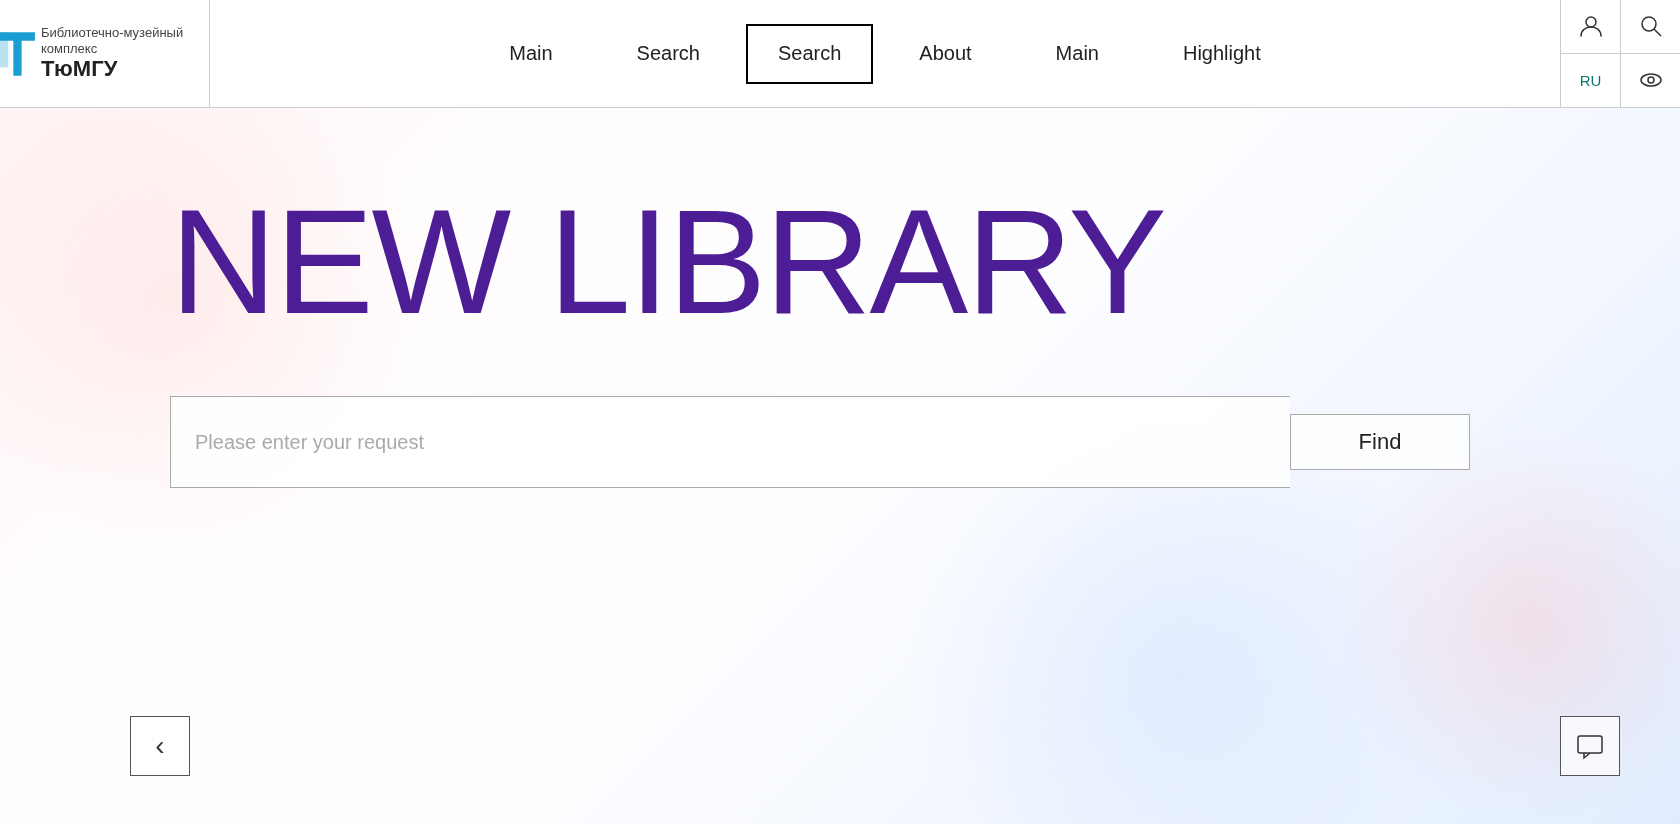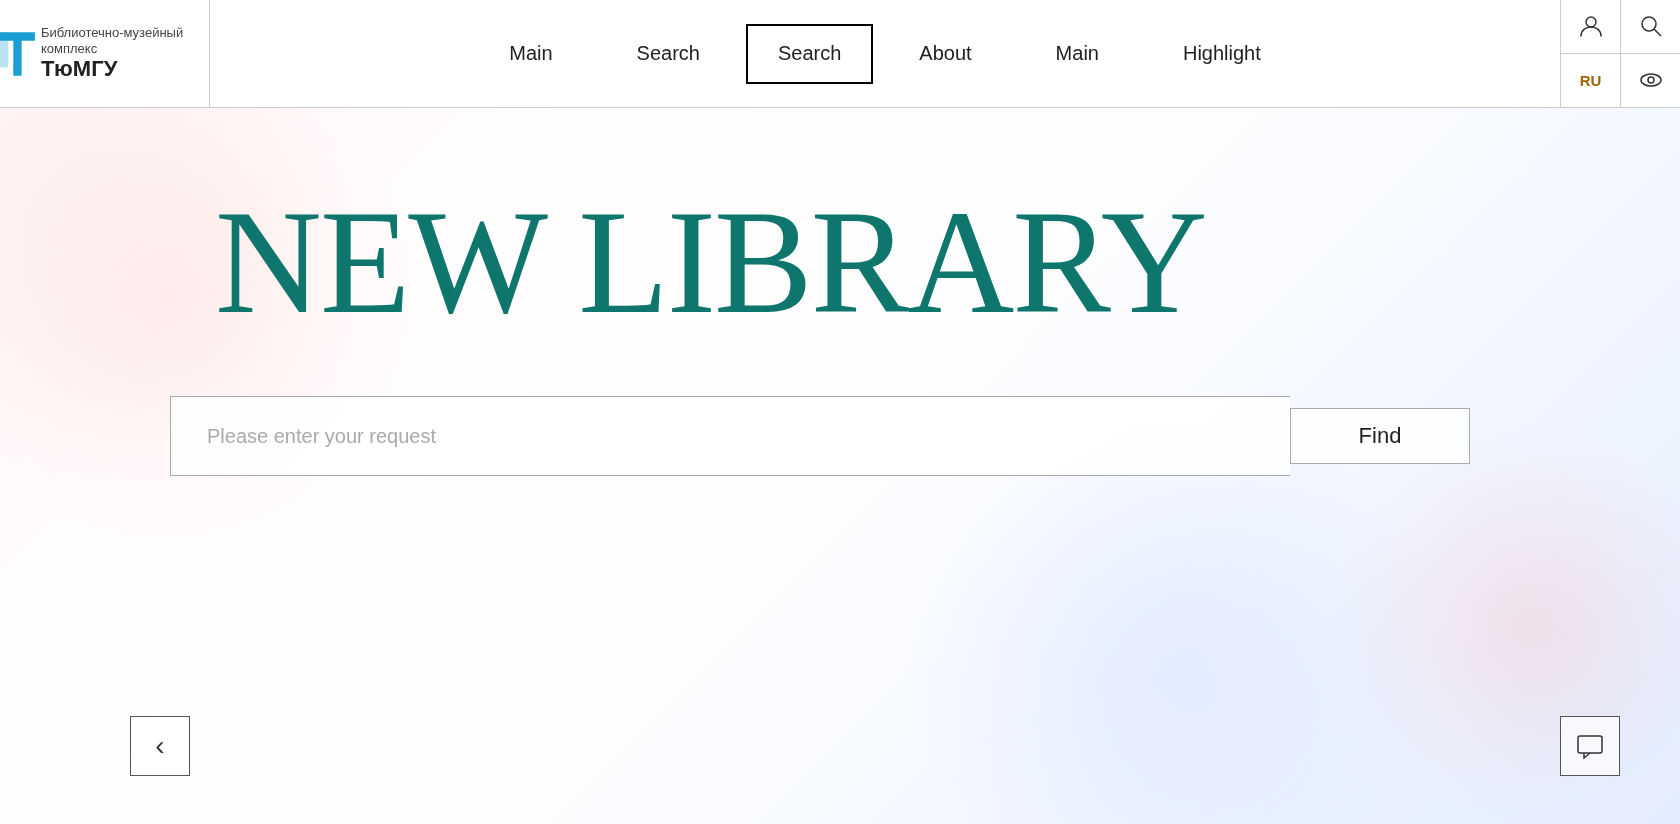--- a/index.html
+++ b/index.html
@@ -181,40 +181,39 @@
     .hero-content {
       position: relative;
       z-index: 2;
       padding: 80px 170px 0 170px;
     }
 
     .hero-title {
       font-size: 148px;
       font-weight: 300;
       letter-spacing: -2px;
-      color: #0f766e;
+      color: #4c1d95;
       line-height: 1;
       margin-bottom: 60px;
-      font-family: Liberation Serif, serif;
-      margin-left: 45px;
+      font-family: Liberation Sans, sans-serif;
     }
 
     .search-bar {
       display: flex;
       align-items: center;
       gap: 0;
       max-width: 1300px;
     }
 
     .search-input {
       flex: 1;
-      height: 80px;
+      height: 92px;
       border: 1.5px solid #aaa;
       border-right: none;
-      padding: 0 36px;
+      padding: 0 24px;
       font-size: 20px;
       color: #999;
       background: rgba(255,255,255,0.85);
       outline: none;
     }
 
     .search-input::placeholder {
       color: #aaa;
     }
 
@@ -310,21 +309,21 @@
       <button class="action-btn">
         <svg viewBox="0 0 26 26" fill="none" stroke="#333" stroke-width="1.5">
           <circle cx="11" cy="11" r="7"></circle>
           <line x1="16" y1="16" x2="23" y2="23"></line>
         </svg>
       </button>
     </div>
     <div class="action-row">
 
       <button class="action-btn">
-        <span style="font-size:15px; color:#a16207; font-weight:bold;">RU</span>
+        <span style="font-size:15px; color:#0f766e; font-weight:normal;">RU</span>
       </button>
 
       <button class="action-btn">
         <svg viewBox="0 0 26 26" fill="none" stroke="#333" stroke-width="1.5">
           <ellipse cx="13" cy="13" rx="10" ry="6"></ellipse>
           <circle cx="13" cy="13" r="3"></circle>
         </svg>
       </button>
     </div>
   </div>

